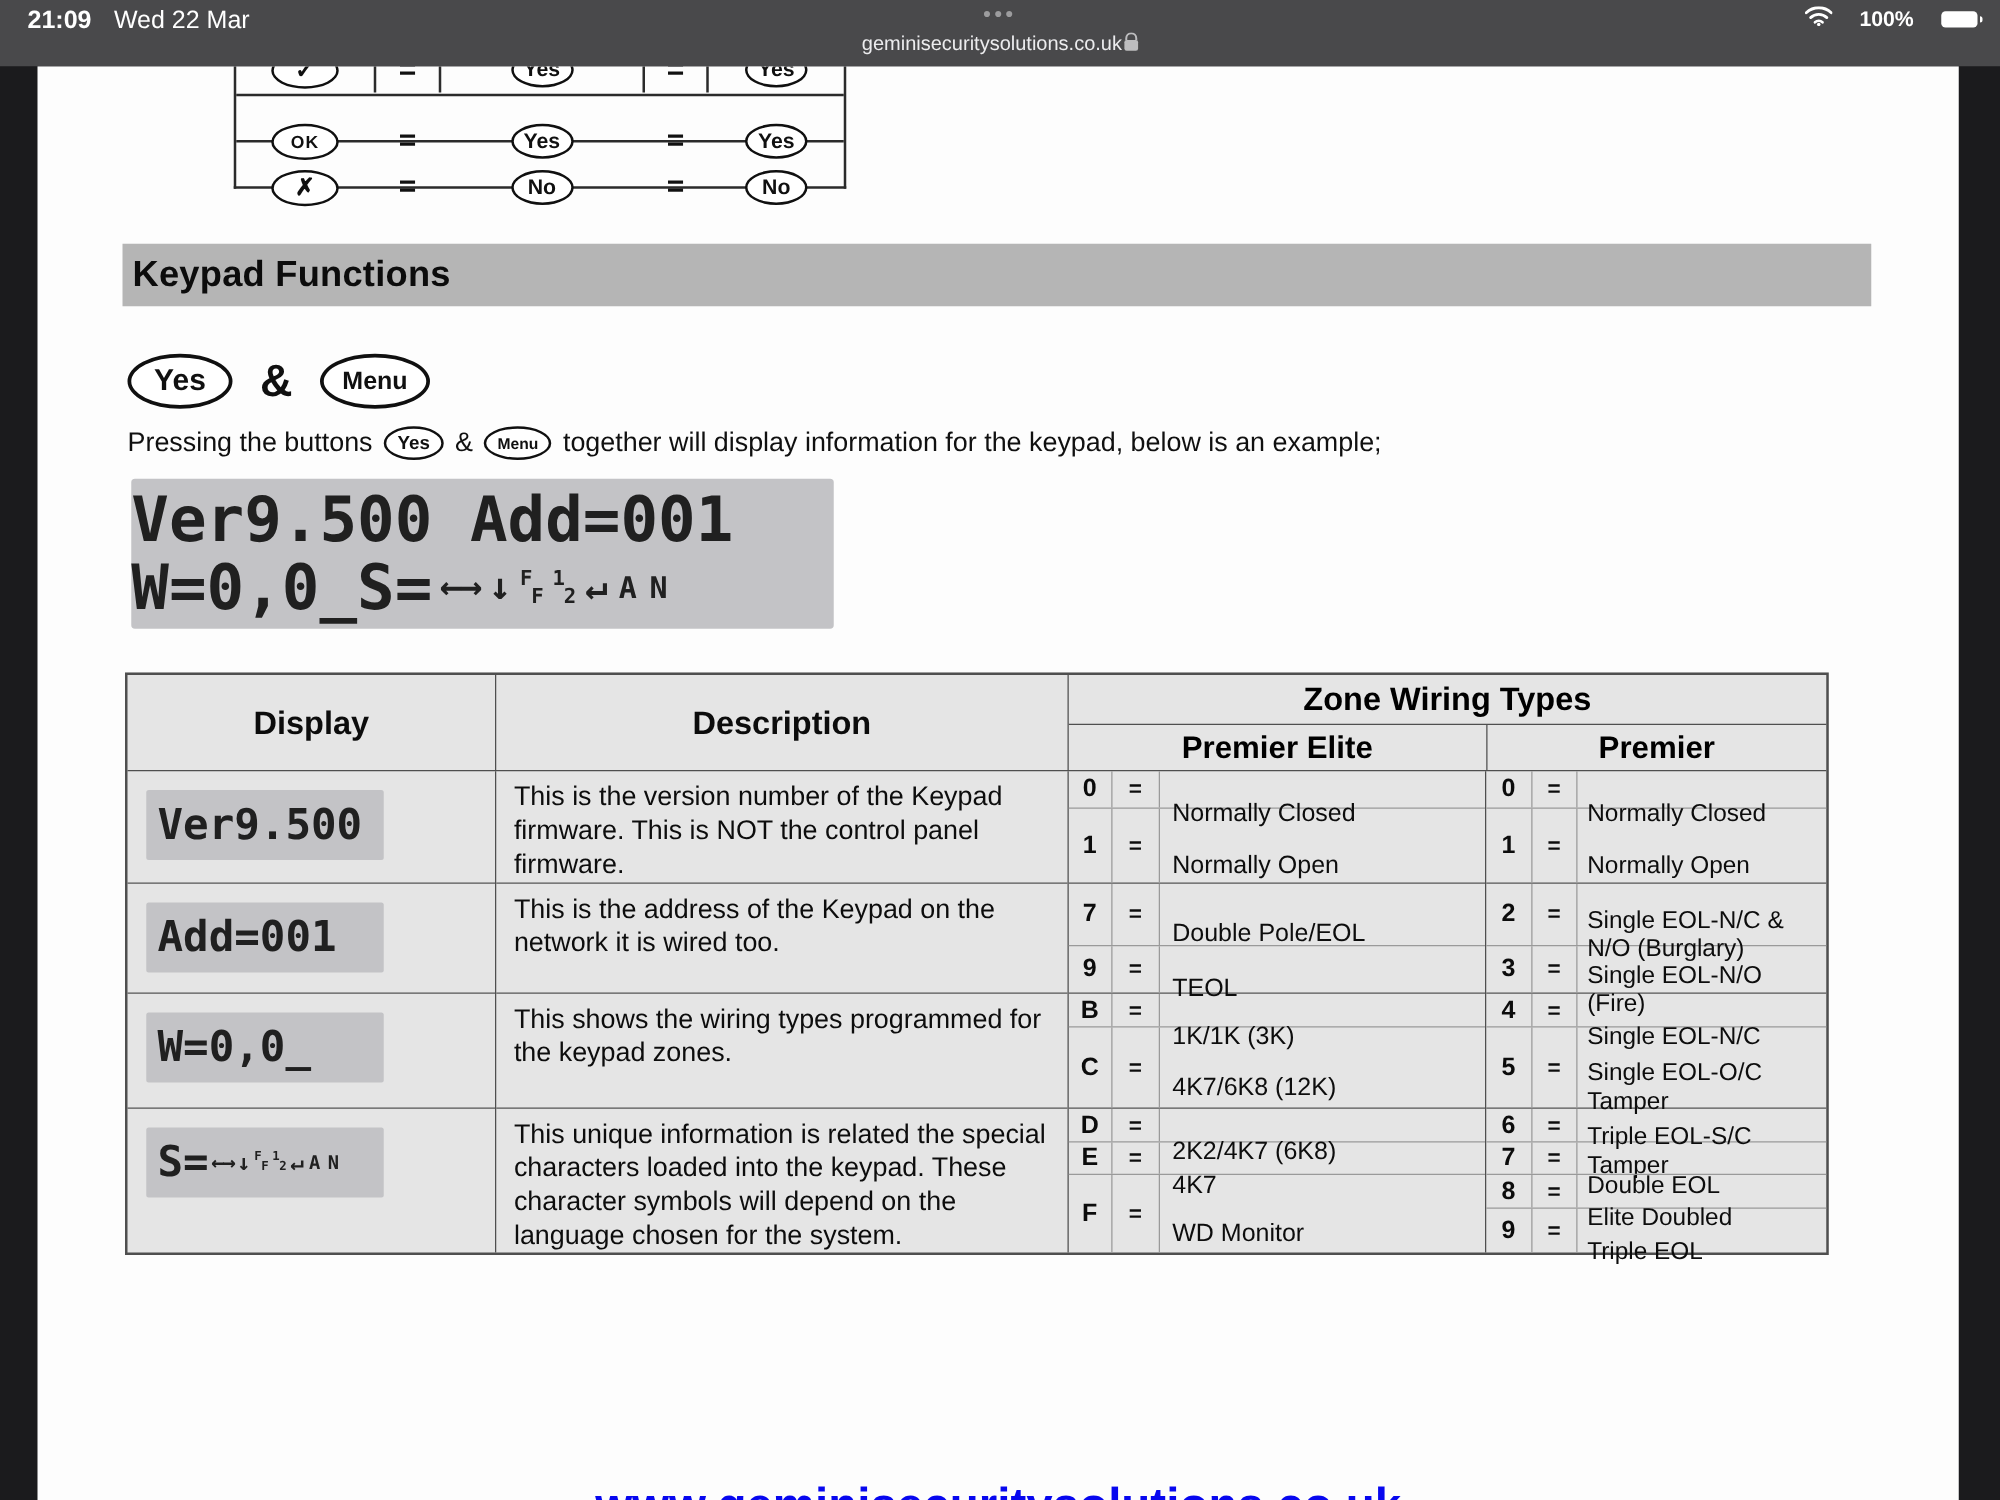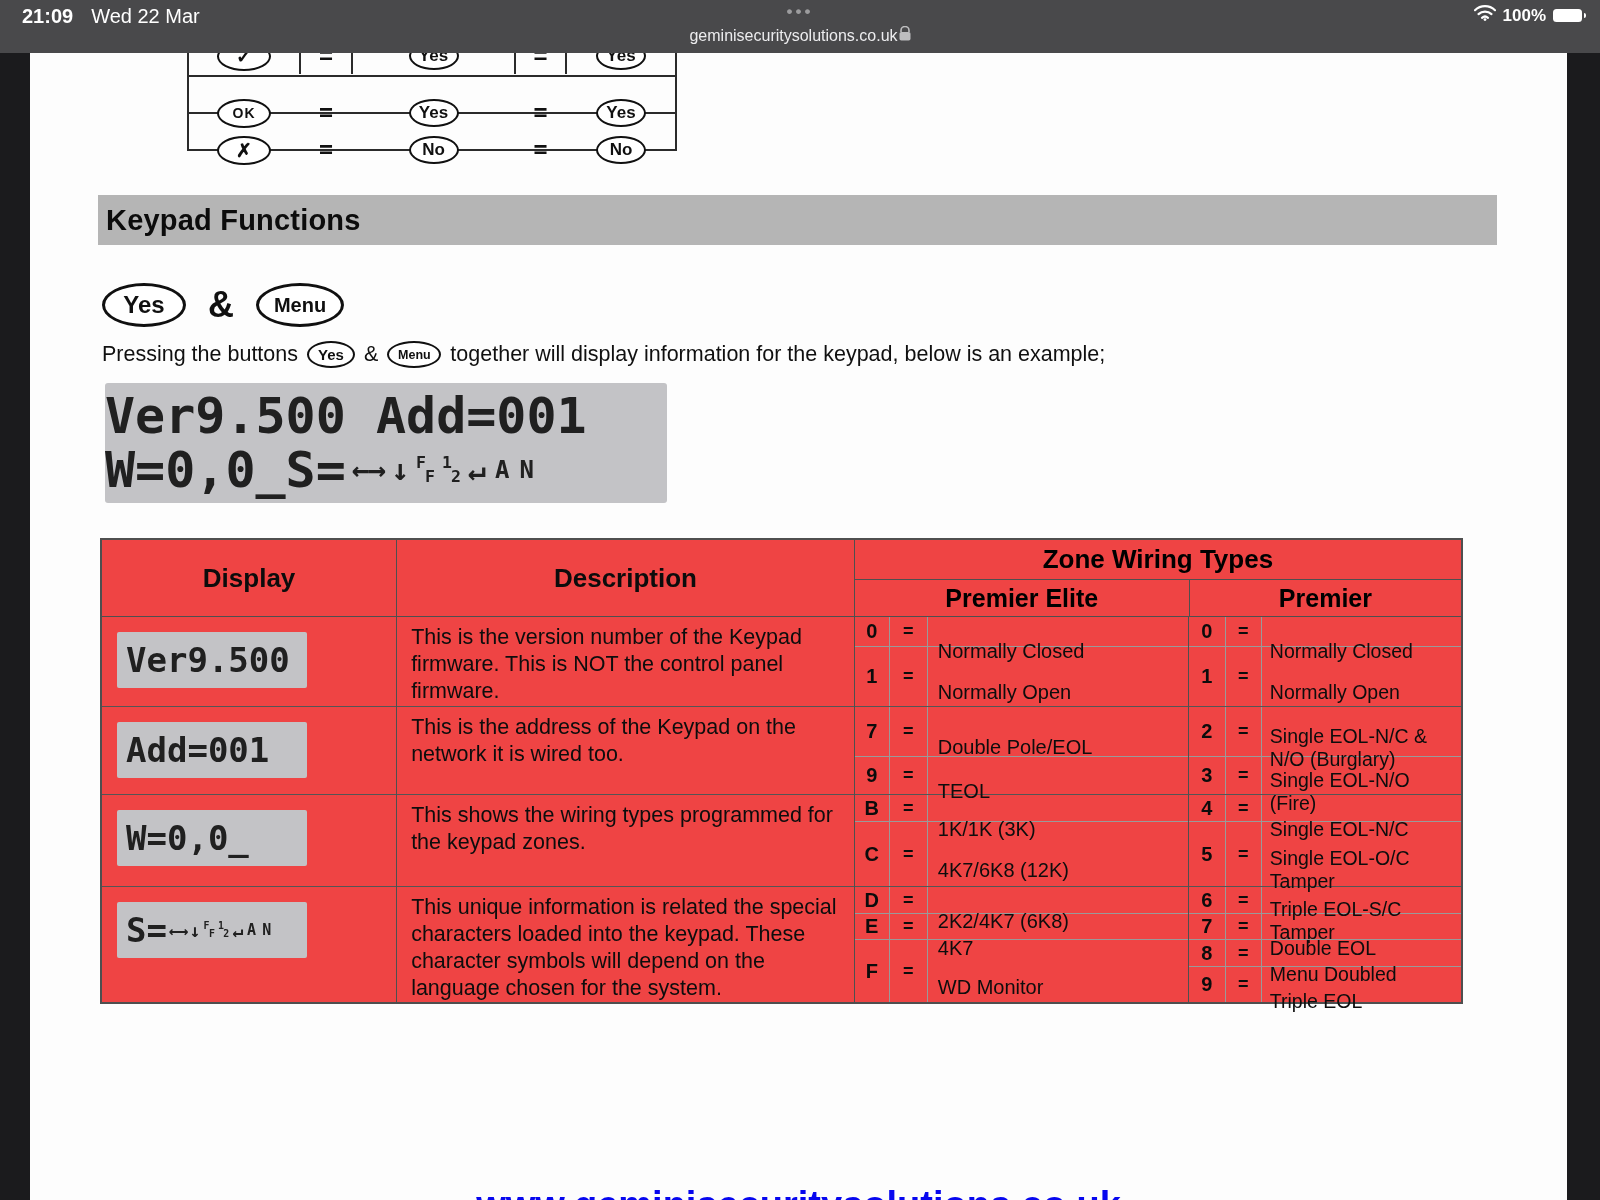--- a/index.html
+++ b/index.html
@@ -5,21 +5,21 @@
   * { margin:0; padding:0; box-sizing:border-box; }
   html,body { width:1600px; height:1200px; overflow:hidden; }
   body { background:#1b1b1d; font-family:"Liberation Sans", sans-serif; position:relative; }
 
   
   .statusbar { position:absolute; top:0; left:0; width:1600px; height:53px; background:#49494b; color:#fff; z-index:10; }
   .sb-left { position:absolute; left:22px; top:5px; font-size:20px; font-weight:600; display:flex; gap:18px; }
   .sb-date { font-weight:500; }
   .sb-dots { position:absolute; left:0; right:0; top:2px; text-align:center; color:#9c9c9e; font-size:17px; letter-spacing:3px; font-weight:bold; }
   .sb-url { position:absolute; left:0; right:0; top:26px; text-align:center; font-size:16px; color:#ececee; display:flex; justify-content:center; align-items:center; gap:1px; }
-  .sb-right { position:absolute; right:14px; top:5px; display:flex; align-items:center; gap:7px; font-size:17px; font-weight:600; }
+  .sb-right { position:absolute; right:14px; top:5px; display:flex; align-items:center; gap:22px; font-size:17px; font-weight:600; }
   .wifi-svg, .lock-svg, .batt { display:inline-block; }
   .batt-body { width:29px; height:13px; border-radius:3.5px; background:#fff; display:inline-block; }
   .batt-tip { width:2.5px; height:5px; background:#fff; border-radius:0 2px 2px 0; display:inline-block; margin-left:1.5px; }
   .batt { display:inline-flex; align-items:center; }
 
   
   .page { position:absolute; top:53px; left:30px; width:1537px; height:1147px; background:#fdfdfd; overflow:hidden; }
 
   
   .mini-table { position:absolute; left:157px; top:0; border:2px solid #2b2b2b; border-top:none; }
@@ -59,21 +59,21 @@
   .lcd-box { position:absolute; left:75px; top:330px; width:562px; height:120px; background:#c3c3c6; border-radius:3px; padding:6px 10px 0 0; }
   .lcd-line1 { font-size:50px; line-height:54px; letter-spacing:0px; white-space:nowrap; }
   .lcd-line2 { font-size:50px; line-height:54px; white-space:nowrap; display:flex; align-items:center; }
   .lcd-syms { display:inline-flex; align-items:center; gap:7px; font-size:30px; margin-left:6px; }
   .lcd-arrows { letter-spacing:-2px; }
   .stack { display:inline-flex; flex-direction:column; font-size:0.55em; line-height:0.85; align-items:flex-start; }
   .stack .st-bot { margin-left:0.55em; }
   .lcd-an { font-size:24px; letter-spacing:10px; margin-left:2px; }
 
   
-  .main-table { position:absolute; left:70px; top:485px; width:1363px; border:2px solid #4f4f4f; background:#ef4444; }
+  .main-table { position:absolute; left:70px; top:485px; width:1363px; border:2px solid #4f4f4f; background:#e5e5e5; }
   .mt-header { display:flex; height:77px; border-bottom:1px solid #4f4f4f; }
   .hd-cell { display:flex; align-items:center; justify-content:center; font-weight:bold; font-size:26px; color:#0c0c0c; }
   .hd-display { width:296px; border-right:1px solid #4f4f4f; }
   .hd-desc { width:459px; border-right:1px solid #4f4f4f; }
   .hd-zone-wrap { width:608px; display:flex; flex-direction:column; }
   .hd-zone-top { height:40px; display:flex; align-items:center; justify-content:center; font-weight:bold; font-size:26px; border-bottom:1px solid #4f4f4f; }
   .hd-zone-bottom { flex:1; display:flex; }
   .hd-pe { width:335px; border-right:1px solid #4f4f4f; display:flex; align-items:center; justify-content:center; font-weight:bold; font-size:25px; }
   .hd-p { flex:1; display:flex; align-items:center; justify-content:center; font-weight:bold; font-size:25px; }
 
@@ -376,21 +376,21 @@
             <div class="wc-label">Triple EOL-S/C Tamper</div>
           </div>
         <div class="wrow w-26">
             <div class="wc-num">7</div>
             <div class="wc-eq">=</div>
             <div class="wc-label">Double EOL</div>
           </div>
         <div class="wrow w-27">
             <div class="wc-num">8</div>
             <div class="wc-eq">=</div>
-            <div class="wc-label">Menu Doubled</div>
+            <div class="wc-label">Elite Doubled</div>
           </div>
         <div class="wrow w-35h">
             <div class="wc-num">9</div>
             <div class="wc-eq">=</div>
             <div class="wc-label">Triple EOL</div>
           </div>
       </div>
     </div>
   </div>
 

